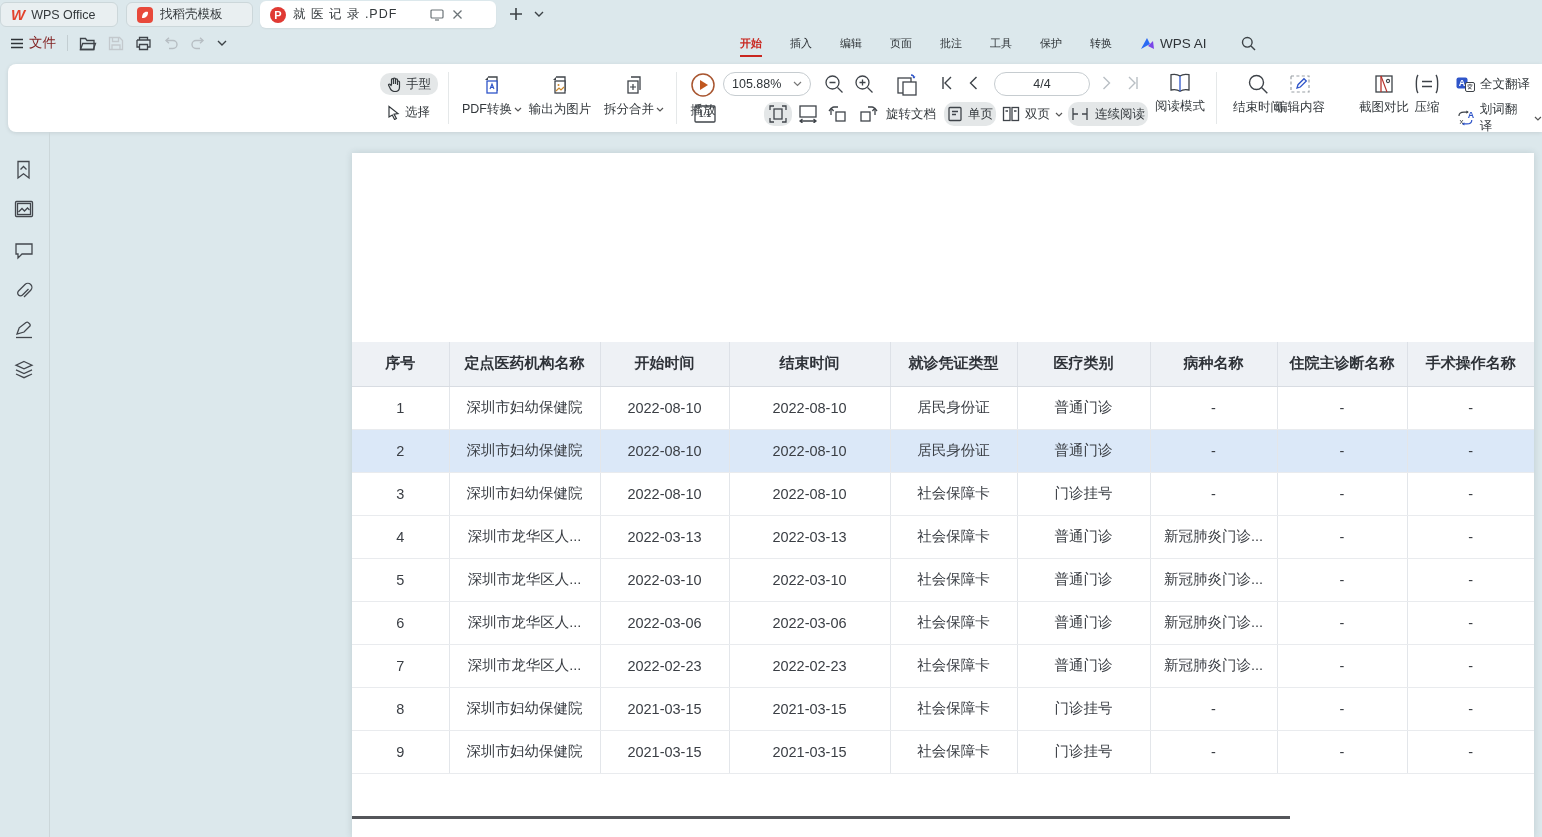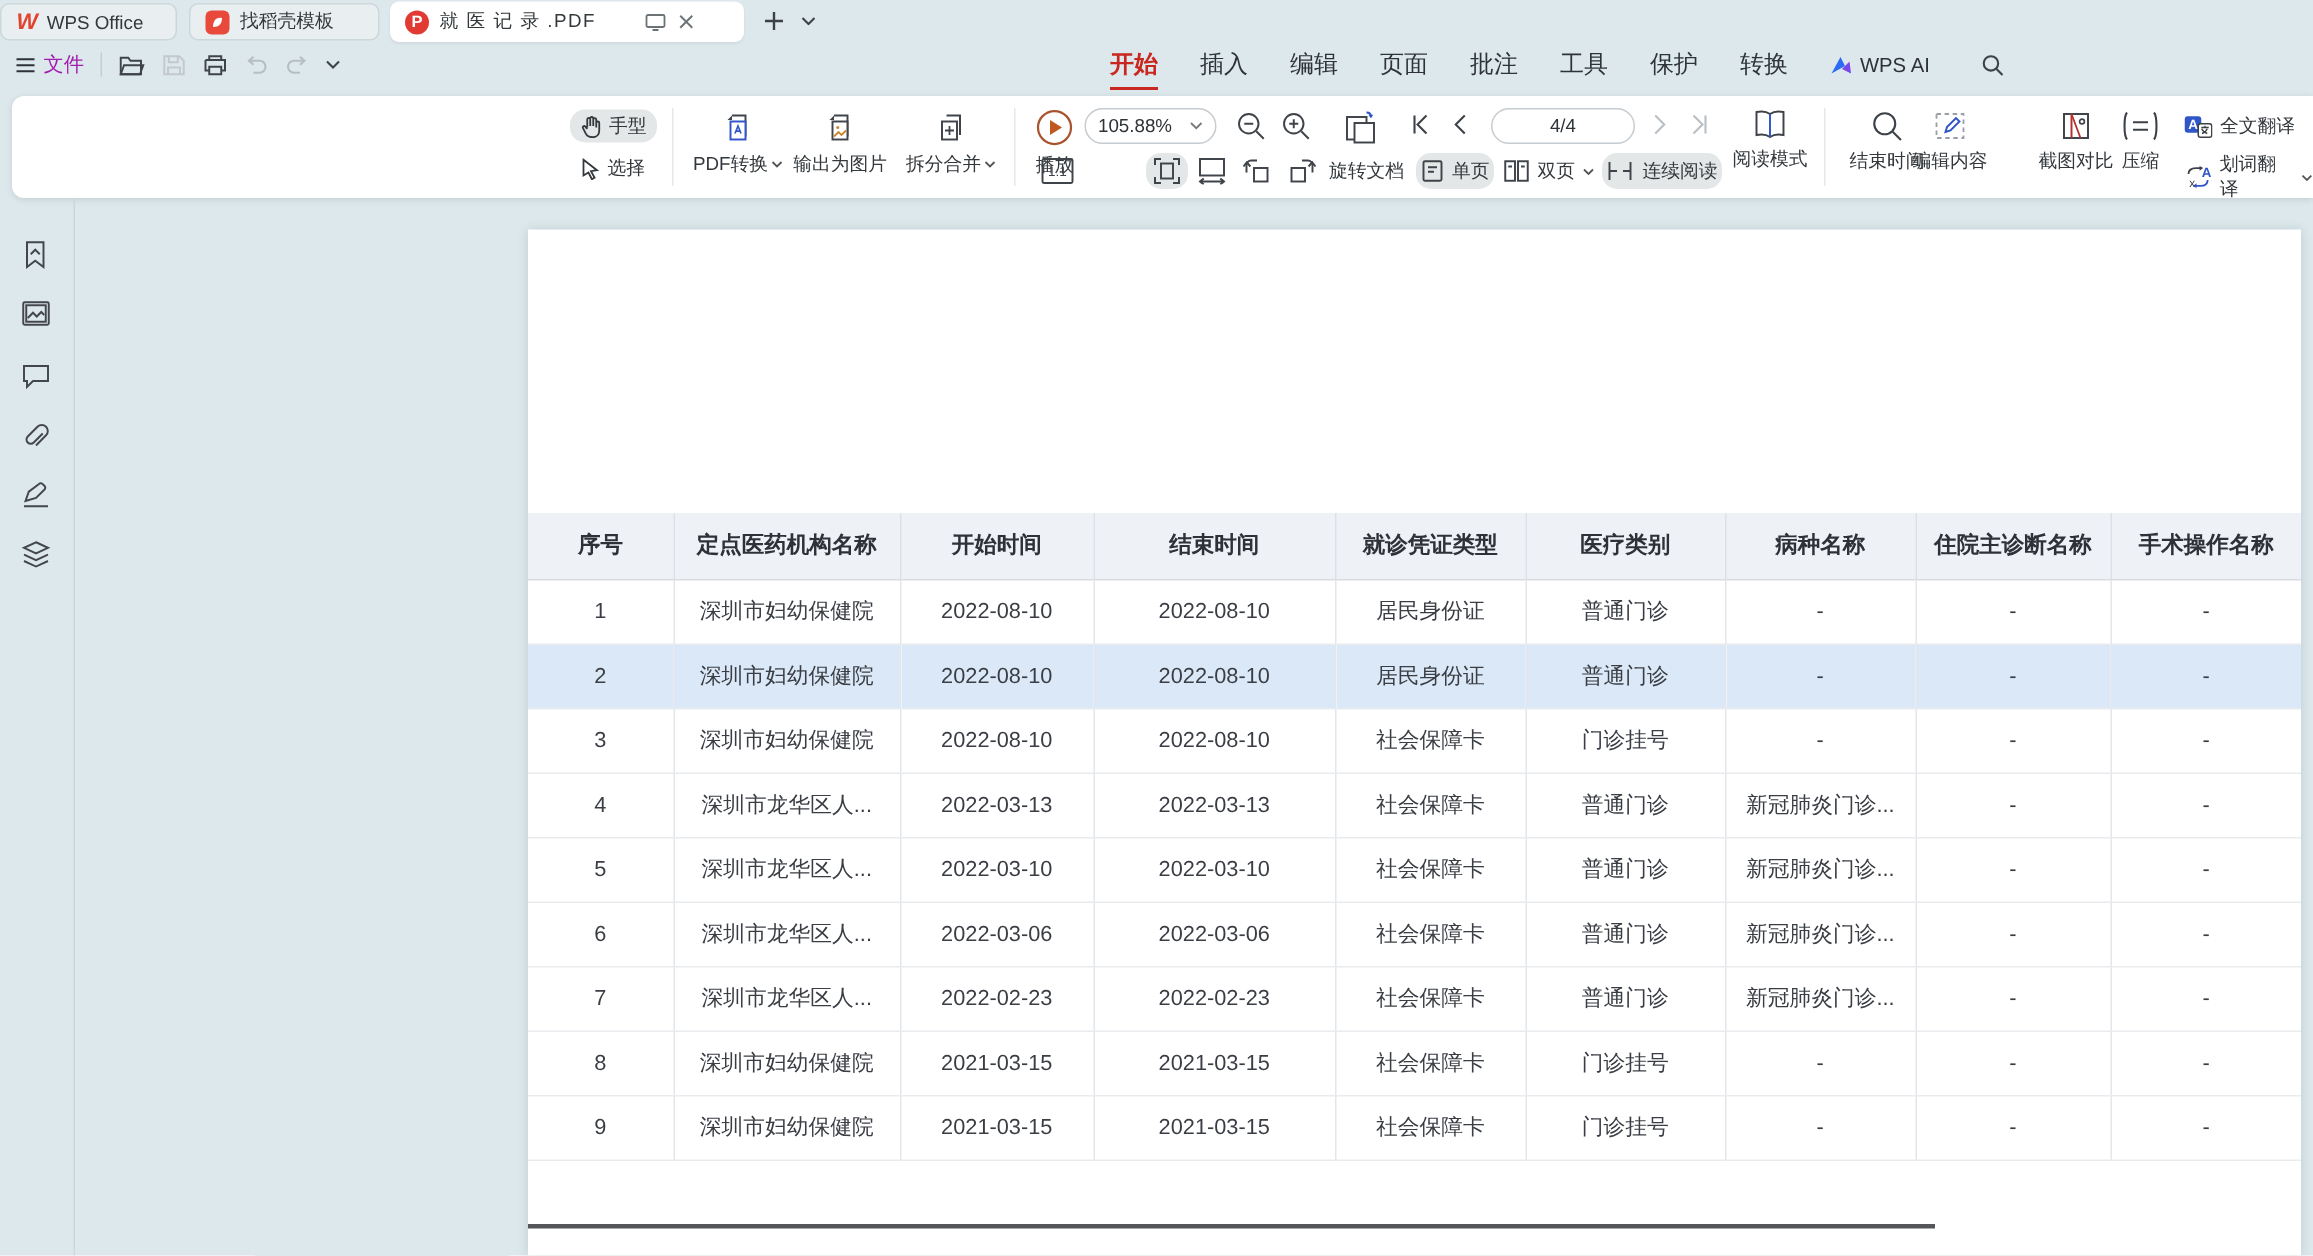--- a/index.html
+++ b/index.html
@@ -30,23 +30,23 @@
   .pdf-bg { background:#e03a33; border-radius:8px; }
   .tab-title { letter-spacing:1px; }
   .tab-side-icons { display:flex; align-items:center; gap:8px; margin-left:26px; color:#6b7377; }
   .plusbtn { position:absolute; top:3px; font-size:18px; color:#3c4246; width:22px; height:22px;
              display:flex; align-items:center; justify-content:center; }
 
   
   .menubar { position:absolute; left:0; top:28px; width:1542px; height:30px; display:flex; align-items:center; }
   .mb-left { display:flex; align-items:center; gap:11px; padding-left:10px; }
   .vsep-s { width:1px; height:16px; background:#c3ced2; }
-  .file-btn { display:flex; align-items:center; gap:5px; font-size:13.5px; color:#a21caf; }
+  .file-btn { display:flex; align-items:center; gap:5px; font-size:13.5px; color:#7f1d1d; }
   .menus { position:absolute; left:740px; top:0; height:30px; display:flex; align-items:center; gap:28px; }
-  .menu-item { font-size:16px; color:#2e3337; position:relative; padding:4px 0;text-align:right; }
+  .menu-item { font-size:11px; color:#2e3337; position:relative; padding:4px 0;text-align:right; }
   .menu-item.active { color:#c9261f; font-weight:bold; }
   .menu-item.active::after { content:""; position:absolute; left:0; right:0; bottom:-2px; height:2px; background:#c9261f; }
   .wps-ai { display:flex; align-items:center; gap:5px; font-size:13.5px; color:#2e3337; }
 
   
   .toolbar {
     position:absolute; left:8px; top:64px; width:1534px; height:68px;
     background:#fff; border-radius:8px 0 0 8px; box-shadow:0 1px 4px rgba(0,0,0,.10);
   }
   .tb { position:absolute; }

